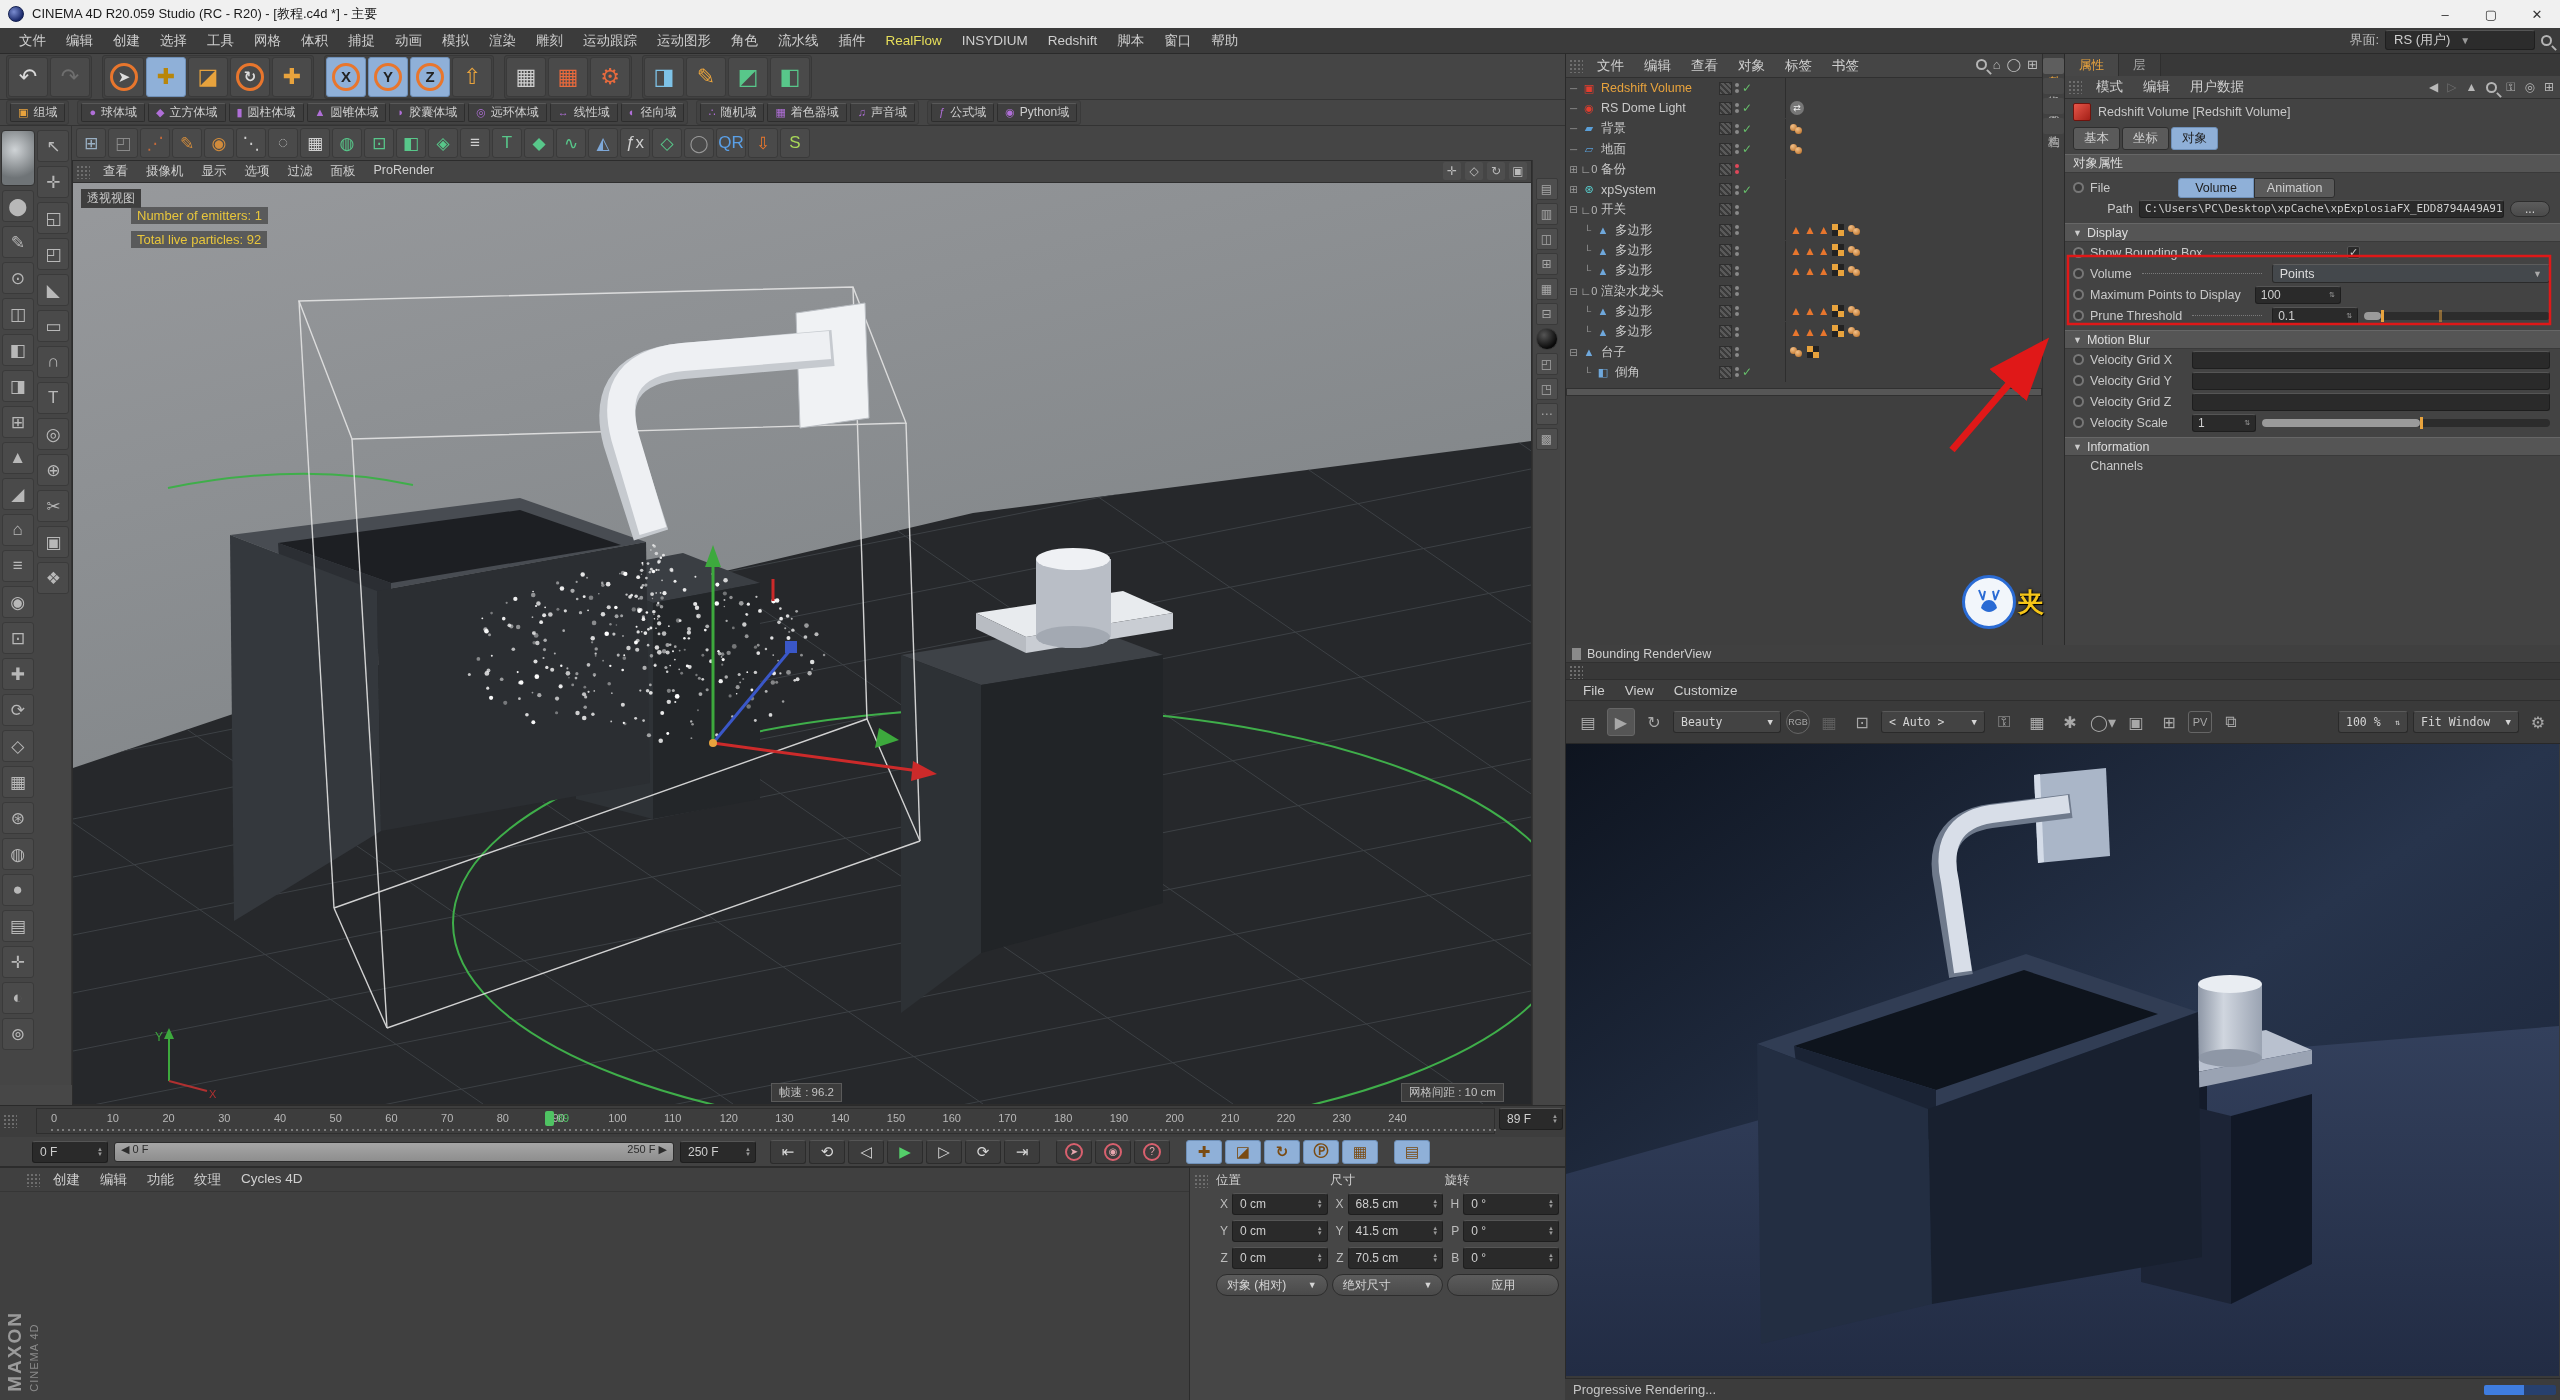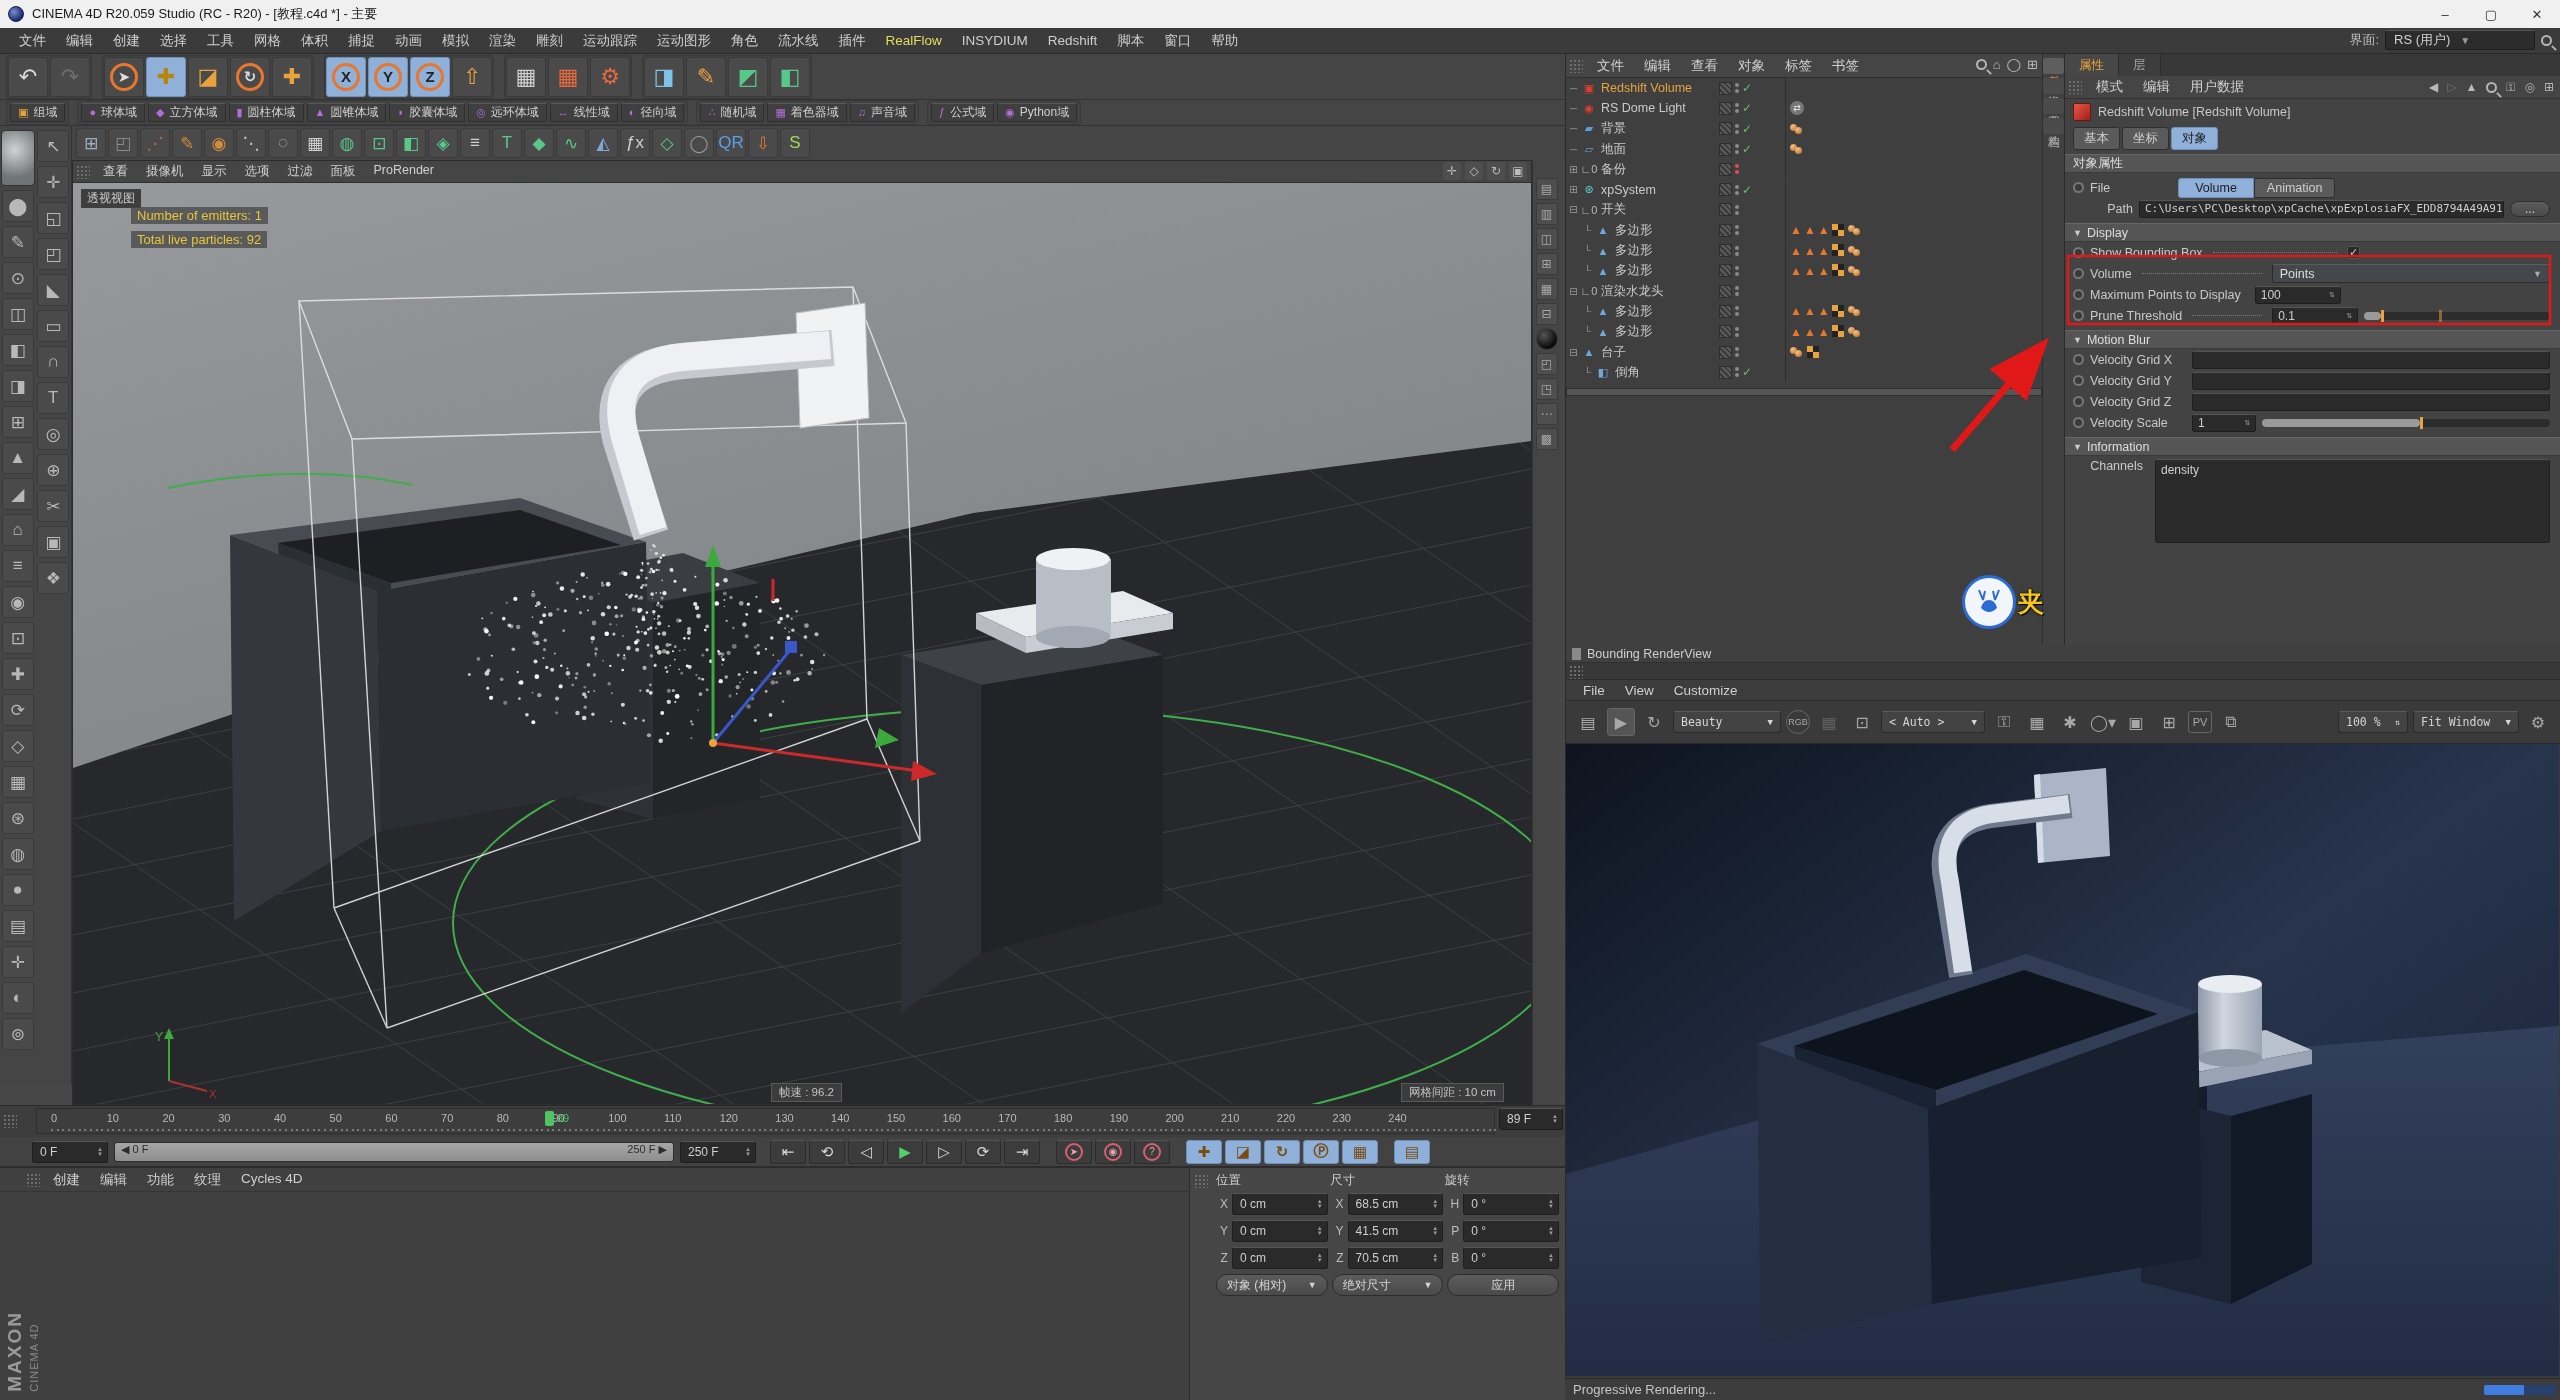--- a/index.html
+++ b/index.html
@@ -1793,21 +1793,20 @@
           <span class="mark" style="left:55%;"></span>
         </span>
     </div>
 
     <div class="sechead" style="margin-top:4px;">
         <span class="tri">▼</span>
         <span>Information</span>
       </div>
     <div class="arow" style="align-items:flex-start;height:auto;margin-top:3px;">
       <span style="width:70px;text-align:right;color:#c9c9c9;margin-right:6px;">Channels</span>
-      <span class="afield" style="flex:1;height:84px;align-items:flex-start;padding-top:3px;">density</span>
     </div>
   </div>
 
   <div id="rv">
     <div id="rvtitle">
       <span class="sq"></span>
       <span>Bounding RenderView</span>
     </div>
     <div id="rvgrip">
         <span class="grip" style="top:2px;"></span>

